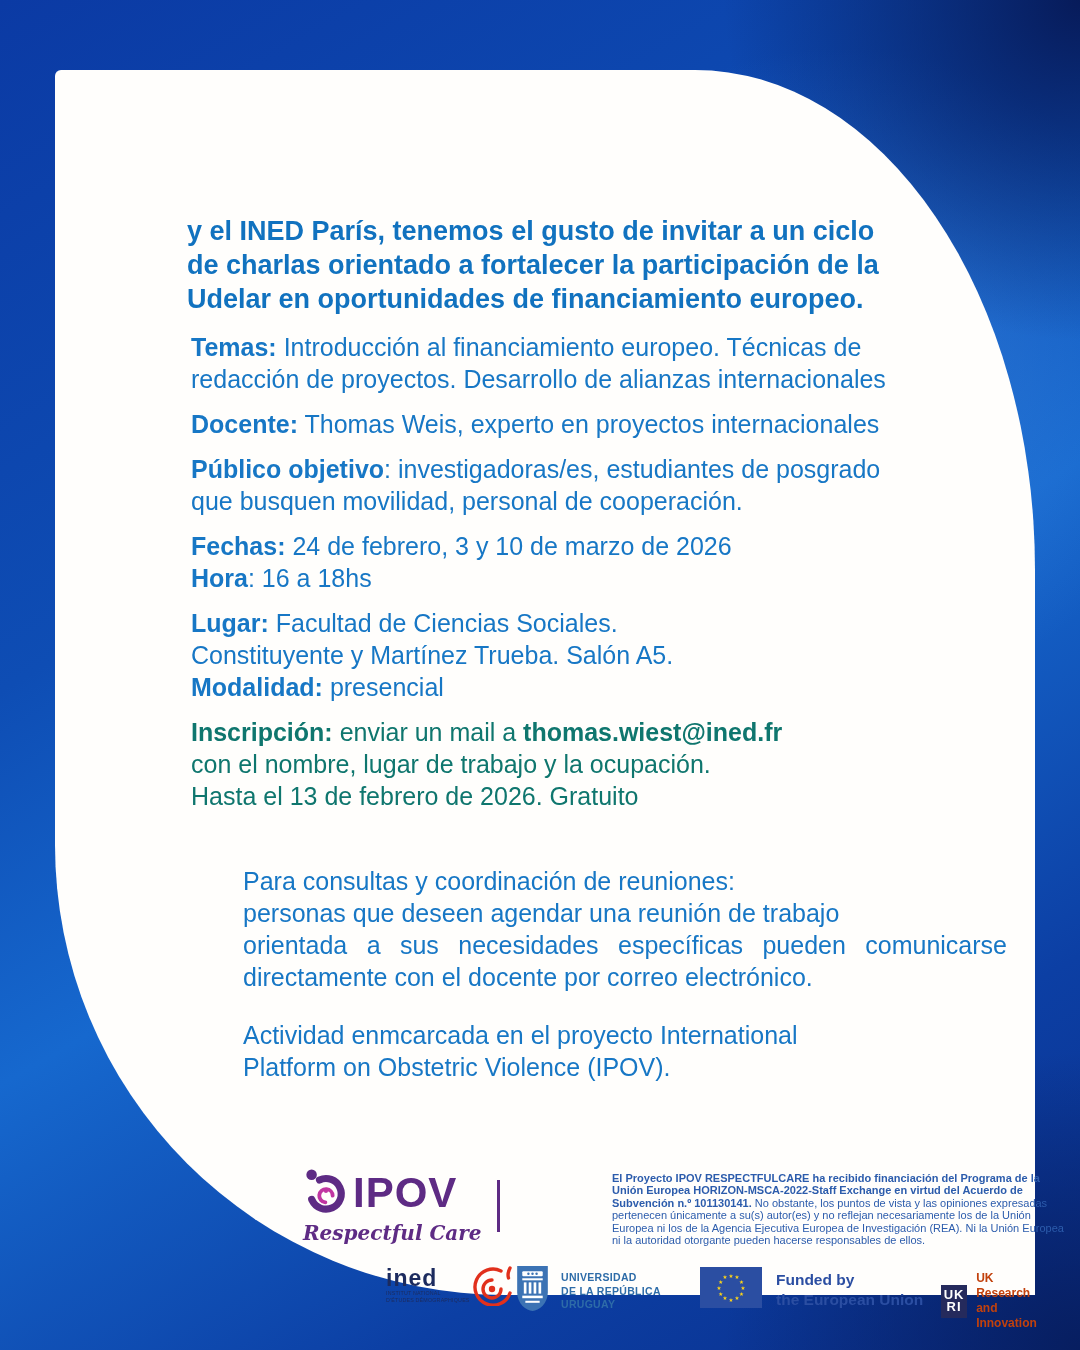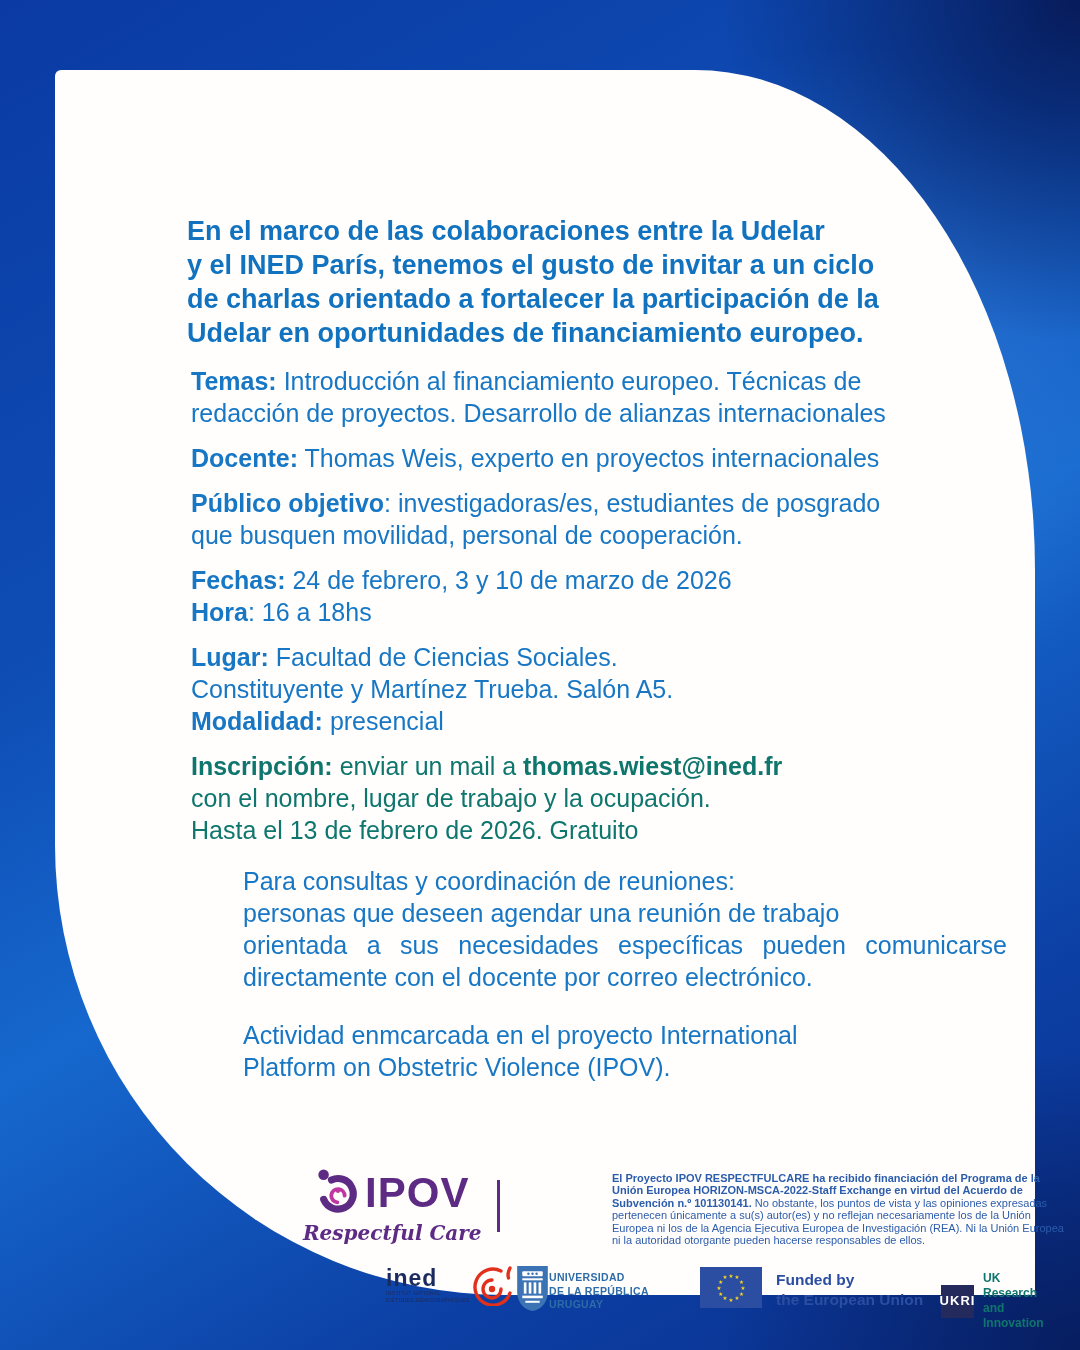--- a/index.html
+++ b/index.html
@@ -20,49 +20,48 @@
   .intro{font-weight:bold;font-size:27px;line-height:34px;color:#1172BF;margin:0 0 15px 0;}
   .para{margin:0 0 13px 4px;}
   .para b{font-weight:bold;}
   .magenta{color:#0f766e;}
   .block2{position:absolute;left:188px;top:795px;width:764px;color:#1777C5;font-size:25px;line-height:32px;}
   .b2-head{font-weight:normal;}
   .jline{text-align:justify;text-align-last:justify;}
   .gap13{height:13px;}
   
   .ipov-logo{position:absolute;left:248px;top:1096px;display:flex;align-items:center;}
-  .ipov-left{display:flex;flex-direction:column;align-items:center;}
+  .ipov-left{display:flex;flex-direction:column;}
   .ipov-row{display:flex;align-items:center;gap:6px;}
   .ipov-acronym{font-size:42px;font-weight:bold;color:#5E2B84;letter-spacing:1px;line-height:42px;}
   .ipov-tagline{font-family:"DejaVu Serif",serif;font-style:italic;font-weight:bold;color:#5E2B84;font-size:20px;margin-top:1px;}
   .ipov-divider{width:3px;height:52px;background:#5E2B84;margin:0 13px 0 15px;}
   .ipov-platform{color:#D8449C;font-weight:bold;font-size:12px;letter-spacing:2.6px;line-height:17px;}
   .fineprint{position:absolute;left:557px;top:1102px;width:452px;color:#2C5CAC;font-size:11px;line-height:12.4px;}
   .fineprint b{font-weight:bold;}
   .logo-ined{position:absolute;left:331px;top:1196px;display:flex;align-items:flex-start;gap:3px;}
   .ined-word{font-size:23px;font-weight:bold;color:#1C2B5E;line-height:24px;letter-spacing:1px;}
   .ined-sub{font-size:5.3px;color:#1C2B5E;letter-spacing:.2px;line-height:6.5px;}
-  .logo-udelar{position:absolute;left:461px;top:1195px;display:flex;align-items:flex-start;}
+  .logo-udelar{position:absolute;left:461px;top:1195px;display:flex;align-items:flex-start;gap:12px;}
   .udelar-text{font-size:10.5px;font-weight:bold;color:#2E6CA8;line-height:13.5px;letter-spacing:.3px;margin-top:6px;}
   .logo-eu{position:absolute;left:645px;top:1197px;display:flex;align-items:center;gap:14px;}
   .eu-text{font-size:15.5px;font-weight:bold;color:#2B4EA2;line-height:20px;}
   .logo-ukri{position:absolute;left:886px;top:1201px;display:flex;align-items:center;gap:9px;}
-  .ukri-mark{width:33px;height:33px;background:#252A5C;color:#fff;display:flex;
+  .ukri-mark{width:33px;height:33px;background:#252A5C;color:#fff;display:flex;flex-direction:column;
              align-items:center;justify-content:center;font-weight:bold;font-size:13px;line-height:12px;letter-spacing:1px;}
-  .ukri-text{font-size:12px;font-weight:bold;color:#0f766e;line-height:15px;}
+  .ukri-text{font-size:12px;font-weight:bold;color:#c2410c;line-height:15px;}
 </style>
 </head>
 <body>
 
 <div class="sheet">
 
   <div class="main">
 
     <div class="intro">
-      <div>En el marco de las colaboraciones entre la Udelar</div>
       <div>y el INED París, tenemos el gusto de invitar a un ciclo</div>
       <div>de charlas orientado a fortalecer la participación de la</div>
       <div>Udelar en oportunidades de financiamiento europeo.</div>
     </div>
 
     <div class="para">
       <div><b>Temas:</b><span> Introducción al financiamiento europeo. Técnicas de</span></div>
       <div>redacción de proyectos. Desarrollo de alianzas internacionales</div>
     </div>
 

